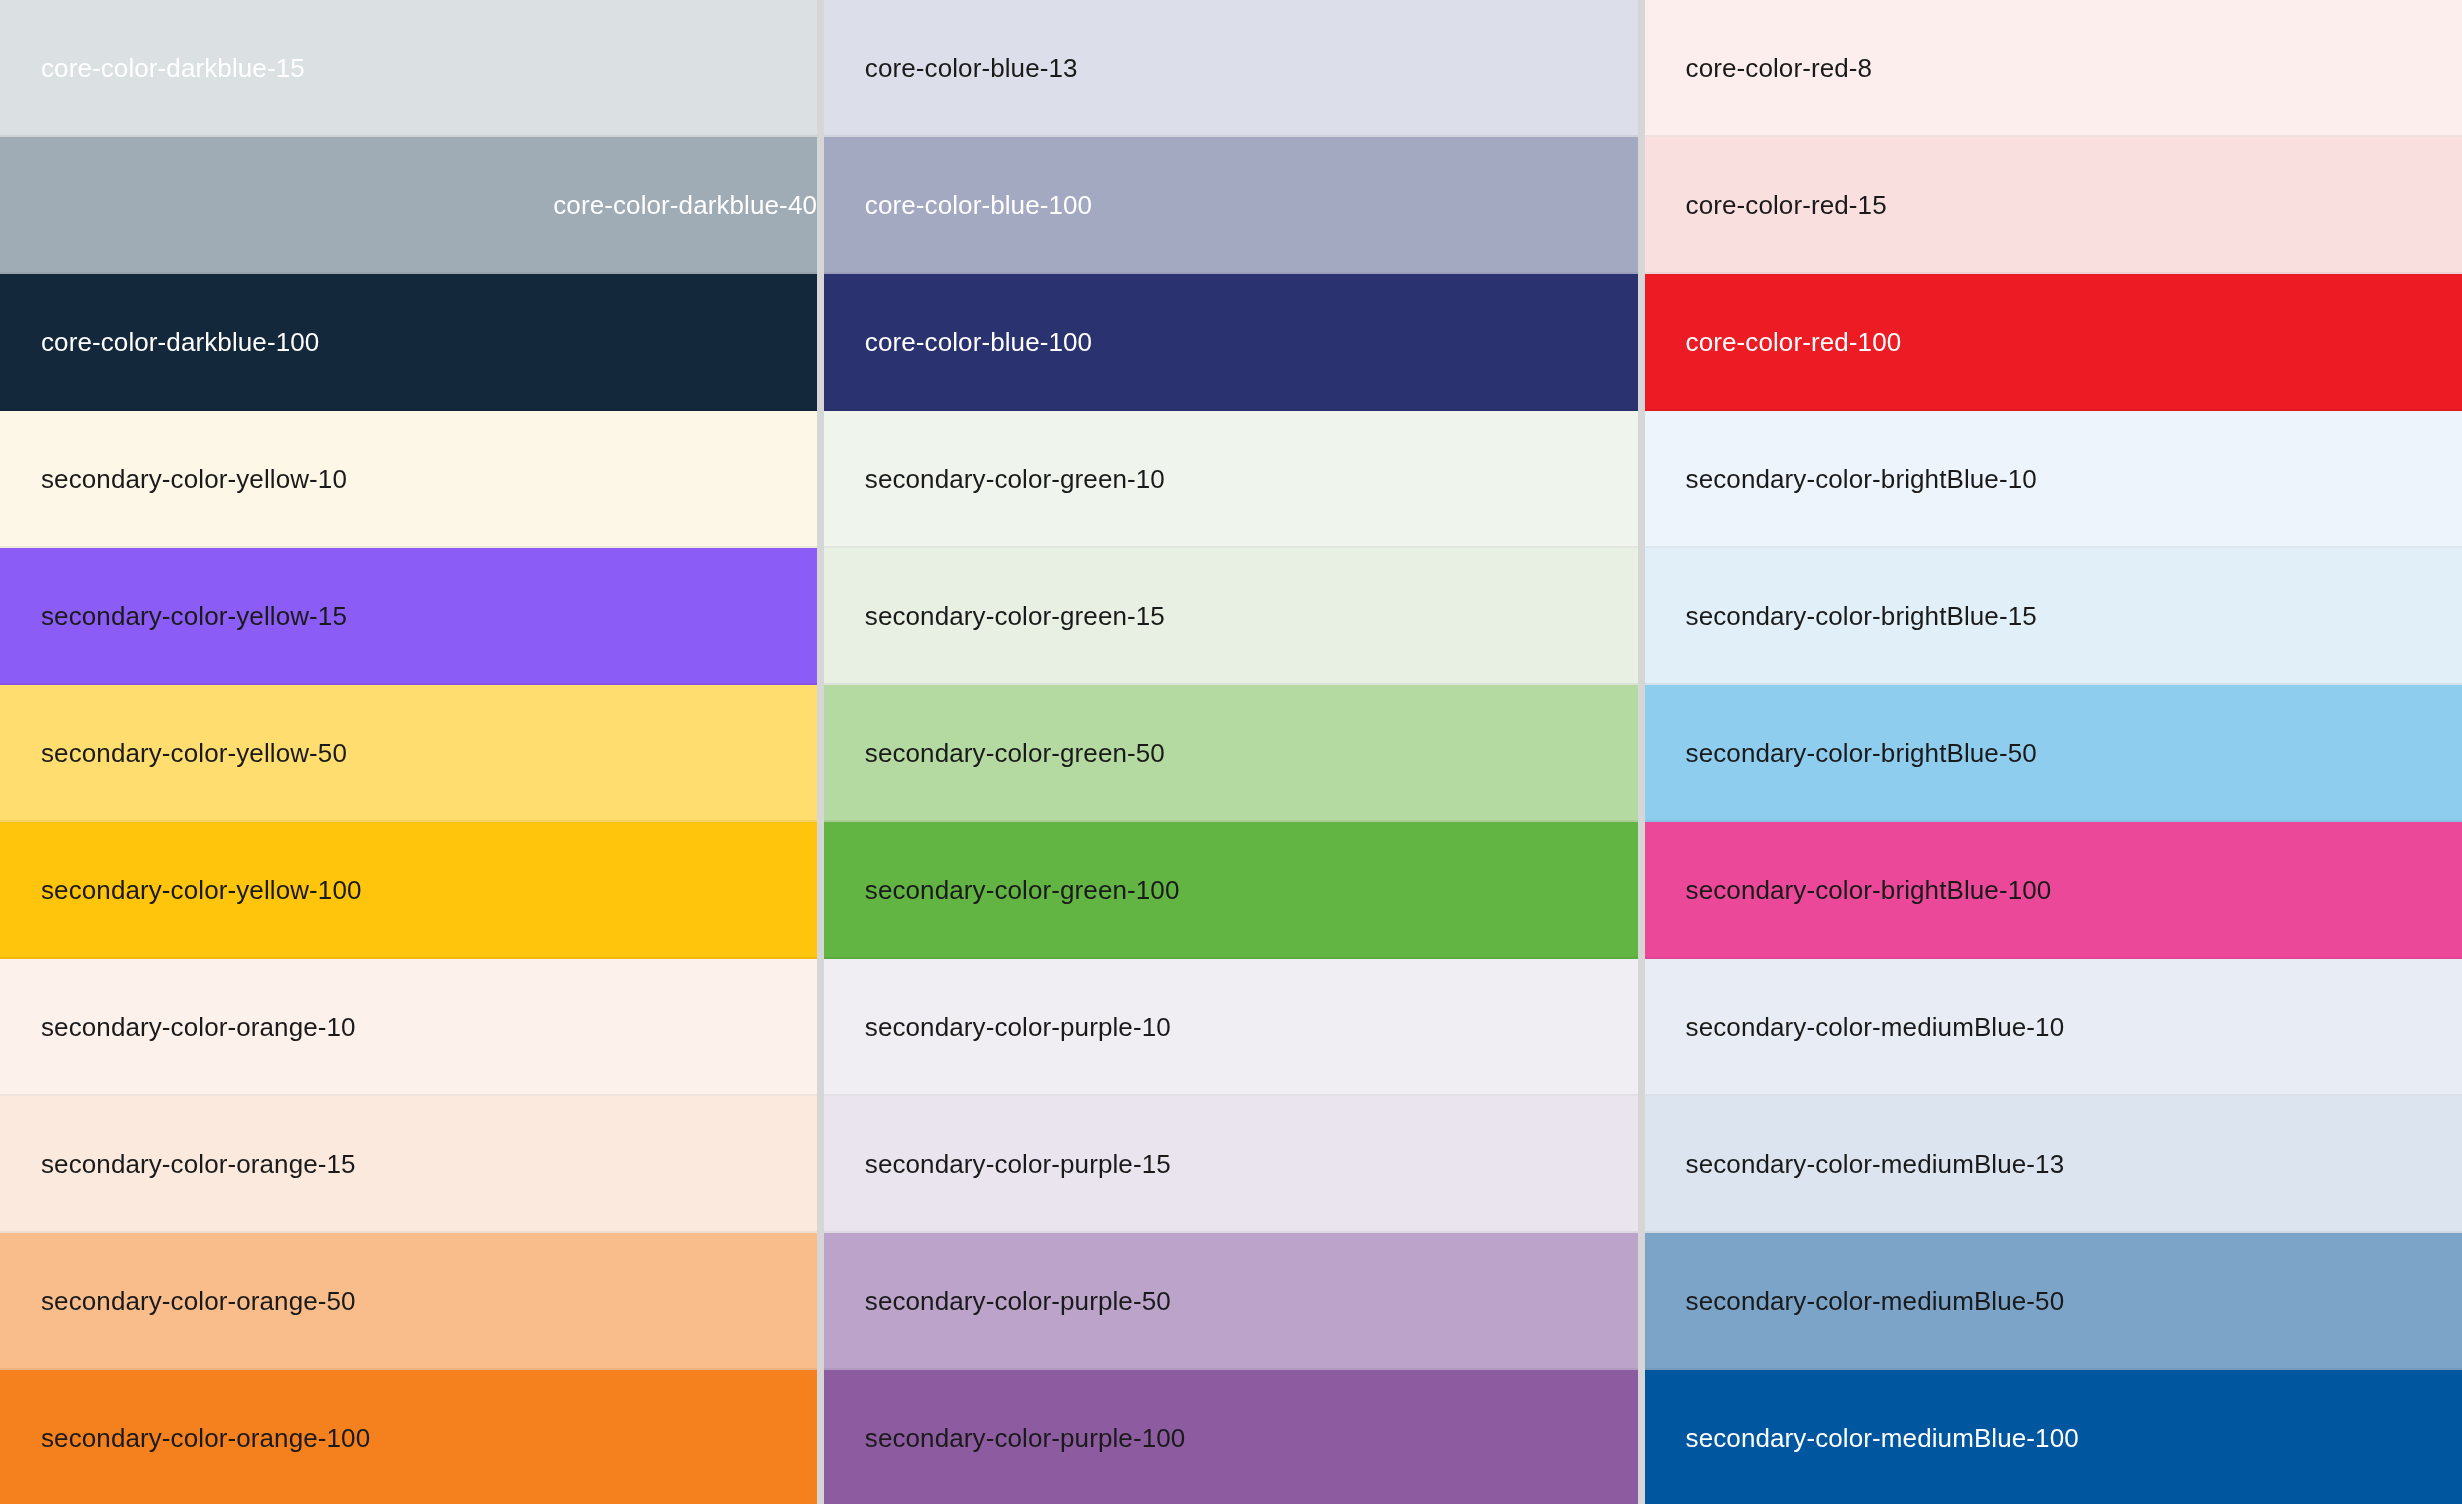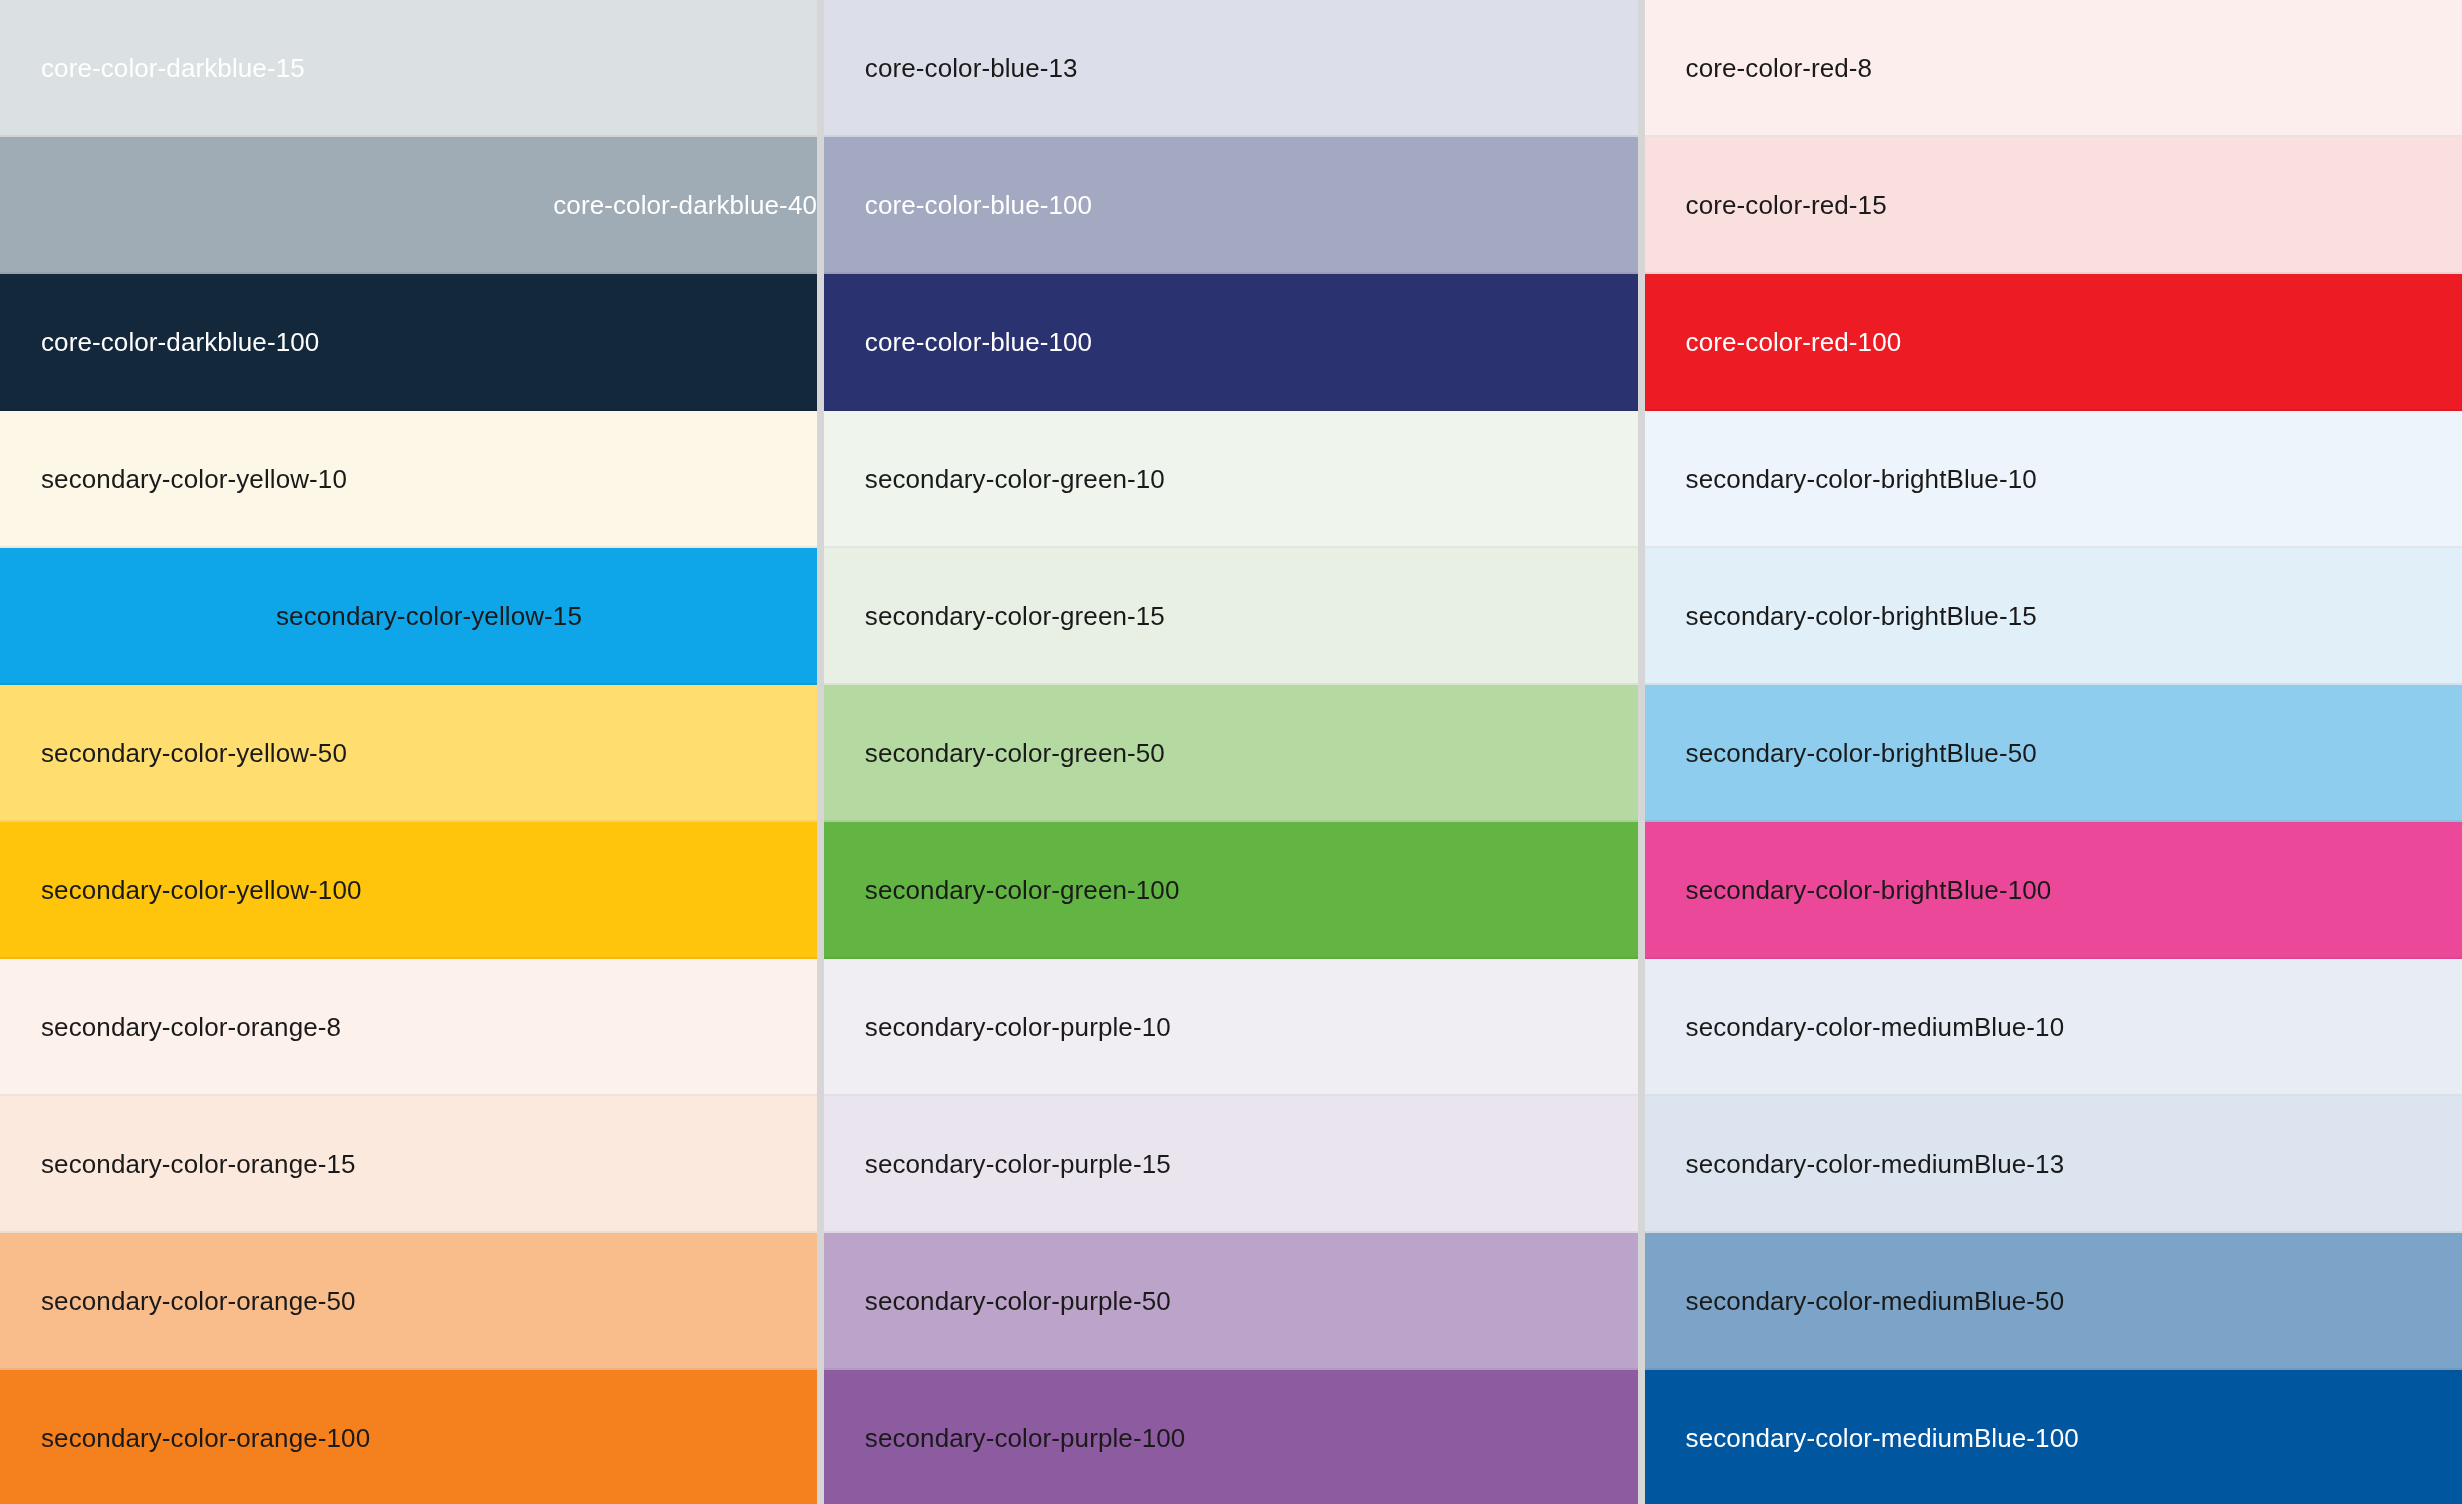--- a/index.html
+++ b/index.html
@@ -101,21 +101,21 @@
       <span class="swatch-label" style="color: rgb(26, 26, 26);">secondary-color-yellow-10</span>
     </div>
     <div class="gutter" style="background: rgb(214, 214, 214); grid-area: 4 / 2;"></div>
     <div class="swatch" style="background: rgb(239, 245, 237); grid-area: 4 / 3;">
       <span class="swatch-label" style="color: rgb(26, 26, 26);">secondary-color-green-10</span>
     </div>
     <div class="gutter" style="background: rgb(214, 214, 214); grid-area: 4 / 4;"></div>
     <div class="swatch" style="background: rgb(238, 244, 251); grid-area: 4 / 5;">
       <span class="swatch-label" style="color: rgb(26, 26, 26);">secondary-color-brightBlue-10</span>
     </div>
-    <div class="swatch" style="background: #0ea5e9; grid-area: 5 / 1; justify-content: center;">
+    <div class="swatch" style="background: #8b5cf6; grid-area: 5 / 1;">
       <span class="swatch-label" style="color: rgb(26, 26, 26);">secondary-color-yellow-15</span>
     </div>
     <div class="gutter" style="background: rgb(214, 214, 214); grid-area: 5 / 2;"></div>
     <div class="swatch" style="background: rgb(231, 240, 227); grid-area: 5 / 3;">
       <span class="swatch-label" style="color: rgb(26, 26, 26);">secondary-color-green-15</span>
     </div>
     <div class="gutter" style="background: rgb(214, 214, 214); grid-area: 5 / 4;"></div>
     <div class="swatch" style="background: rgb(225, 239, 248); grid-area: 5 / 5;">
       <span class="swatch-label" style="color: rgb(26, 26, 26);">secondary-color-brightBlue-15</span>
     </div>
@@ -135,21 +135,21 @@
     </div>
     <div class="gutter" style="background: rgb(214, 214, 214); grid-area: 7 / 2;"></div>
     <div class="swatch" style="background: rgb(98, 181, 67); grid-area: 7 / 3;">
       <span class="swatch-label" style="color: rgb(26, 26, 26);">secondary-color-green-100</span>
     </div>
     <div class="gutter" style="background: rgb(214, 214, 214); grid-area: 7 / 4;"></div>
     <div class="swatch" style="background: #ec4899; grid-area: 7 / 5;">
       <span class="swatch-label" style="color: rgb(26, 26, 26);">secondary-color-brightBlue-100</span>
     </div>
     <div class="swatch" style="background: rgb(253, 241, 235); grid-area: 8 / 1;">
-      <span class="swatch-label" style="color: rgb(26, 26, 26);">secondary-color-orange-8</span>
+      <span class="swatch-label" style="color: rgb(26, 26, 26);">secondary-color-orange-10</span>
     </div>
     <div class="gutter" style="background: rgb(214, 214, 214); grid-area: 8 / 2;"></div>
     <div class="swatch" style="background: rgb(241, 238, 243); grid-area: 8 / 3;">
       <span class="swatch-label" style="color: rgb(26, 26, 26);">secondary-color-purple-10</span>
     </div>
     <div class="gutter" style="background: rgb(214, 214, 214); grid-area: 8 / 4;"></div>
     <div class="swatch" style="background: rgb(232, 237, 245); grid-area: 8 / 5;">
       <span class="swatch-label" style="color: rgb(26, 26, 26);">secondary-color-mediumBlue-10</span>
     </div>
     <div class="swatch" style="background: rgb(251, 233, 221); grid-area: 9 / 1;">

